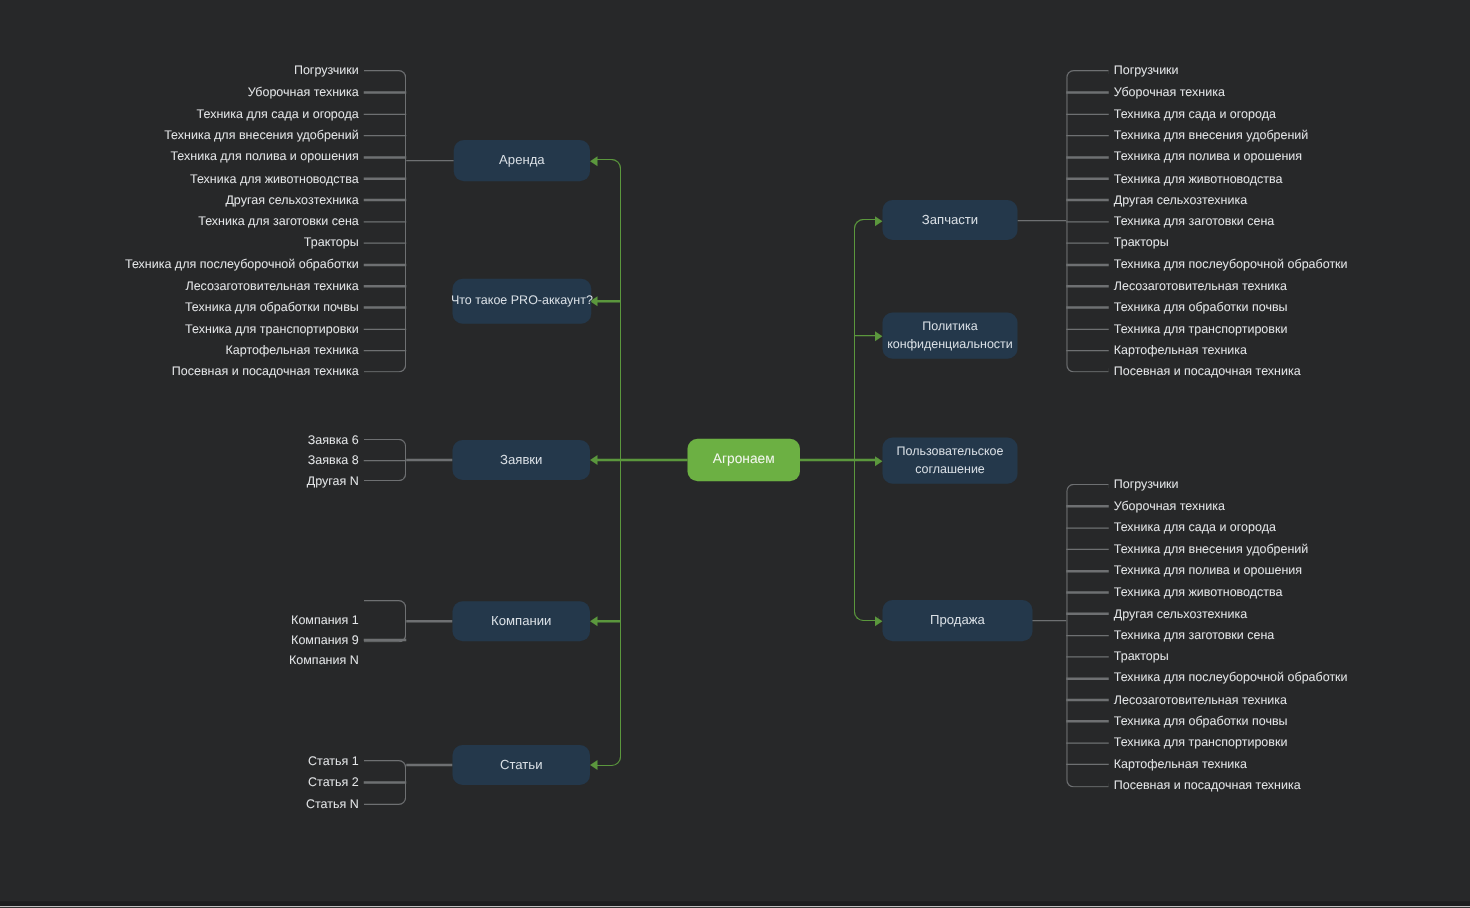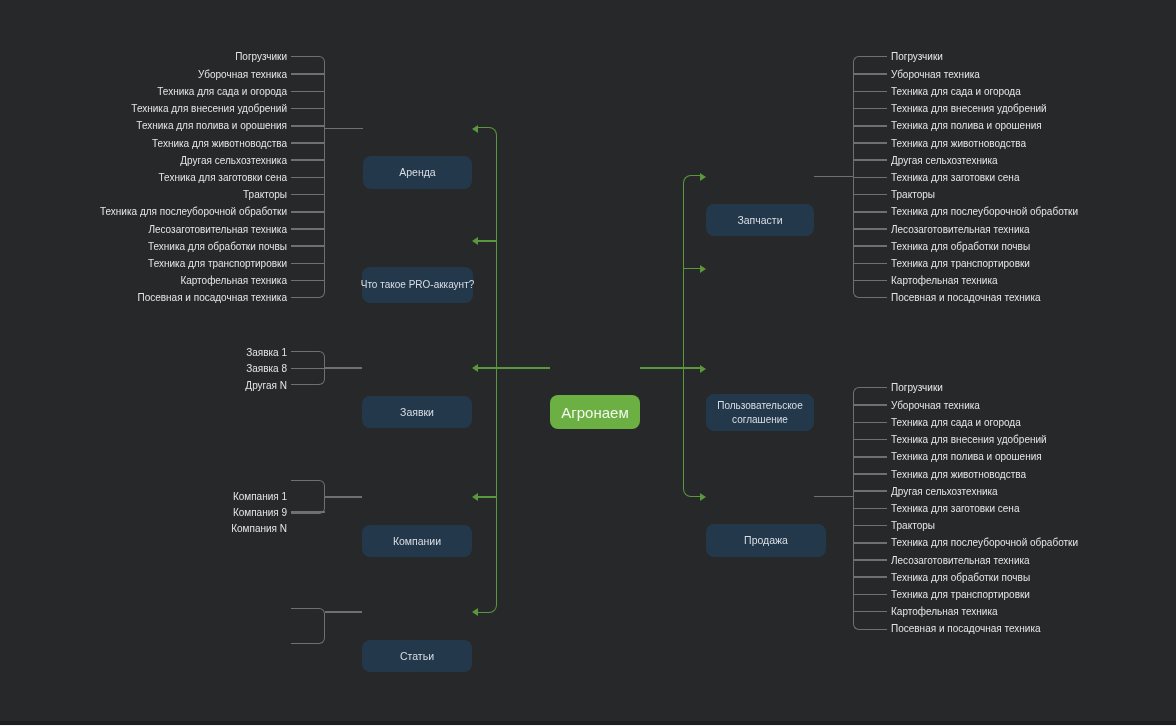--- a/index.html
+++ b/index.html
@@ -6,25 +6,25 @@
   html,body { background:#111; }
   .canvas {
     position:relative; width:1176px; height:726px;
     background:var(--bg,#272829); overflow:hidden;
     font-family:"Liberation Sans","DejaVu Sans",sans-serif;
   }
   
   .node {
     position:absolute; display:flex; align-items:center; justify-content:center;
     text-align:center; background:var(--node-bg,#24384b); color:var(--node-text,#d9dfe5);
-    border-radius:8px; font-size:10.5px; line-height:1.4; padding:2px 5px;margin-top:44px;
+    border-radius:8px; font-size:10.5px; line-height:1.4; padding:2px 5px;
   }
   .node.pro { font-size:10px; white-space:nowrap; }
   .node.two-line { font-size:10px; }
-  .node.root { background:var(--root-bg,#6cb043); color:var(--root-text,#f3f7ef); font-size:15px; }
+  .node.root { background:var(--root-bg,#6cb043); color:var(--root-text,#f3f7ef); font-size:11px; }
   
   .gline { position:absolute; height:1.5px; background:var(--green,#5b973d); }
   .trunk { position:absolute; border:1.5px solid var(--green,#5b973d); }
   .trunk-left  { border-left:0;  border-radius:0 8px 8px 0; }
   .trunk-right { border-right:0; border-radius:8px 0 0 8px; }
   .arrow-l { position:absolute; width:0; height:0;
     border:4px solid transparent; border-left:0;
     border-right:6px solid var(--green,#5b973d); }
   .arrow-r { position:absolute; width:0; height:0;
     border:4px solid transparent; border-right:0;
@@ -88,20 +88,21 @@
 
   <div class="node root" style="left:550px; top:351px; width:90px; height:34px;">Агронаем</div>
 
   <div class="node" style="left:363px; top:112px; width:109px; height:33px;">Аренда</div>
   <div class="node pro" style="left:362px; top:223px; width:111px; height:36px;">Что такое PRO-аккаунт?</div>
   <div class="node" style="left:362px; top:352px; width:110px; height:32px;">Заявки</div>
   <div class="node" style="left:362px; top:596px; width:110px; height:32px;">Статьи</div>
   <div class="node" style="left:362px; top:481px; width:110px; height:32px;">Компании</div>
 
   <div class="node" style="left:706px; top:160px; width:108px; height:32px;">Запчасти</div>
+  <div class="node two-line" style="left:706px; top:250px; width:108px; height:37px;">Политика конфиденциальности</div>
   <div class="node two-line" style="left:706px; top:350px; width:108px; height:37px;">Пользовательское соглашение</div>
   <div class="node" style="left:706px; top:480px; width:120px; height:33px;">Продажа</div>
 
   <div class="list list-l" style="left:60px;  top:48.4px;  width:265px; --rh:17.21px;">
       <div class="leaf-row">
         <span class="leaf-label">Погрузчики</span>
         <span class="stub"></span>
       </div>
       <div class="leaf-row">
         <span class="leaf-label">Уборочная техника</span>
@@ -155,21 +156,21 @@
         <span class="leaf-label">Картофельная техника</span>
         <span class="stub"></span>
       </div>
       <div class="leaf-row">
         <span class="leaf-label">Посевная и посадочная техника</span>
         <span class="stub"></span>
       </div>
     </div>
   <div class="list list-l" style="left:200px; top:343.75px; width:125px; --rh:16.5px;">
       <div class="leaf-row">
-        <span class="leaf-label">Заявка 1</span>
+        <span class="leaf-label">Заявка 6</span>
         <span class="stub"></span>
       </div>
       <div class="leaf-row">
         <span class="leaf-label">Заявка 8</span>
         <span class="stub"></span>
       </div>
       <div class="leaf-row">
         <span class="leaf-label">Другая N</span>
         <span class="stub"></span>
       </div>
@@ -178,20 +179,34 @@
       <div class="leaf-row">
         <span class="leaf-label">Компания 1</span>
         <span class="stub"></span>
       </div>
       <div class="leaf-row">
         <span class="leaf-label">Компания 9</span>
         <span class="stub"></span>
       </div>
       <div class="leaf-row">
         <span class="leaf-label">Компания N</span>
+        <span class="stub"></span>
+      </div>
+    </div>
+  <div class="list list-l" style="left:200px; top:600.5px; width:125px; --rh:17px;">
+      <div class="leaf-row">
+        <span class="leaf-label">Статья 1</span>
+        <span class="stub"></span>
+      </div>
+      <div class="leaf-row">
+        <span class="leaf-label">Статья 2</span>
+        <span class="stub"></span>
+      </div>
+      <div class="leaf-row">
+        <span class="leaf-label">Статья N</span>
         <span class="stub"></span>
       </div>
     </div>
   <div class="list list-r" style="left:853px; top:48.4px;  width:310px; --rh:17.21px;">
       <div class="leaf-row">
         <span class="leaf-label">Погрузчики</span>
         <span class="stub"></span>
       </div>
       <div class="leaf-row">
         <span class="leaf-label">Уборочная техника</span>

